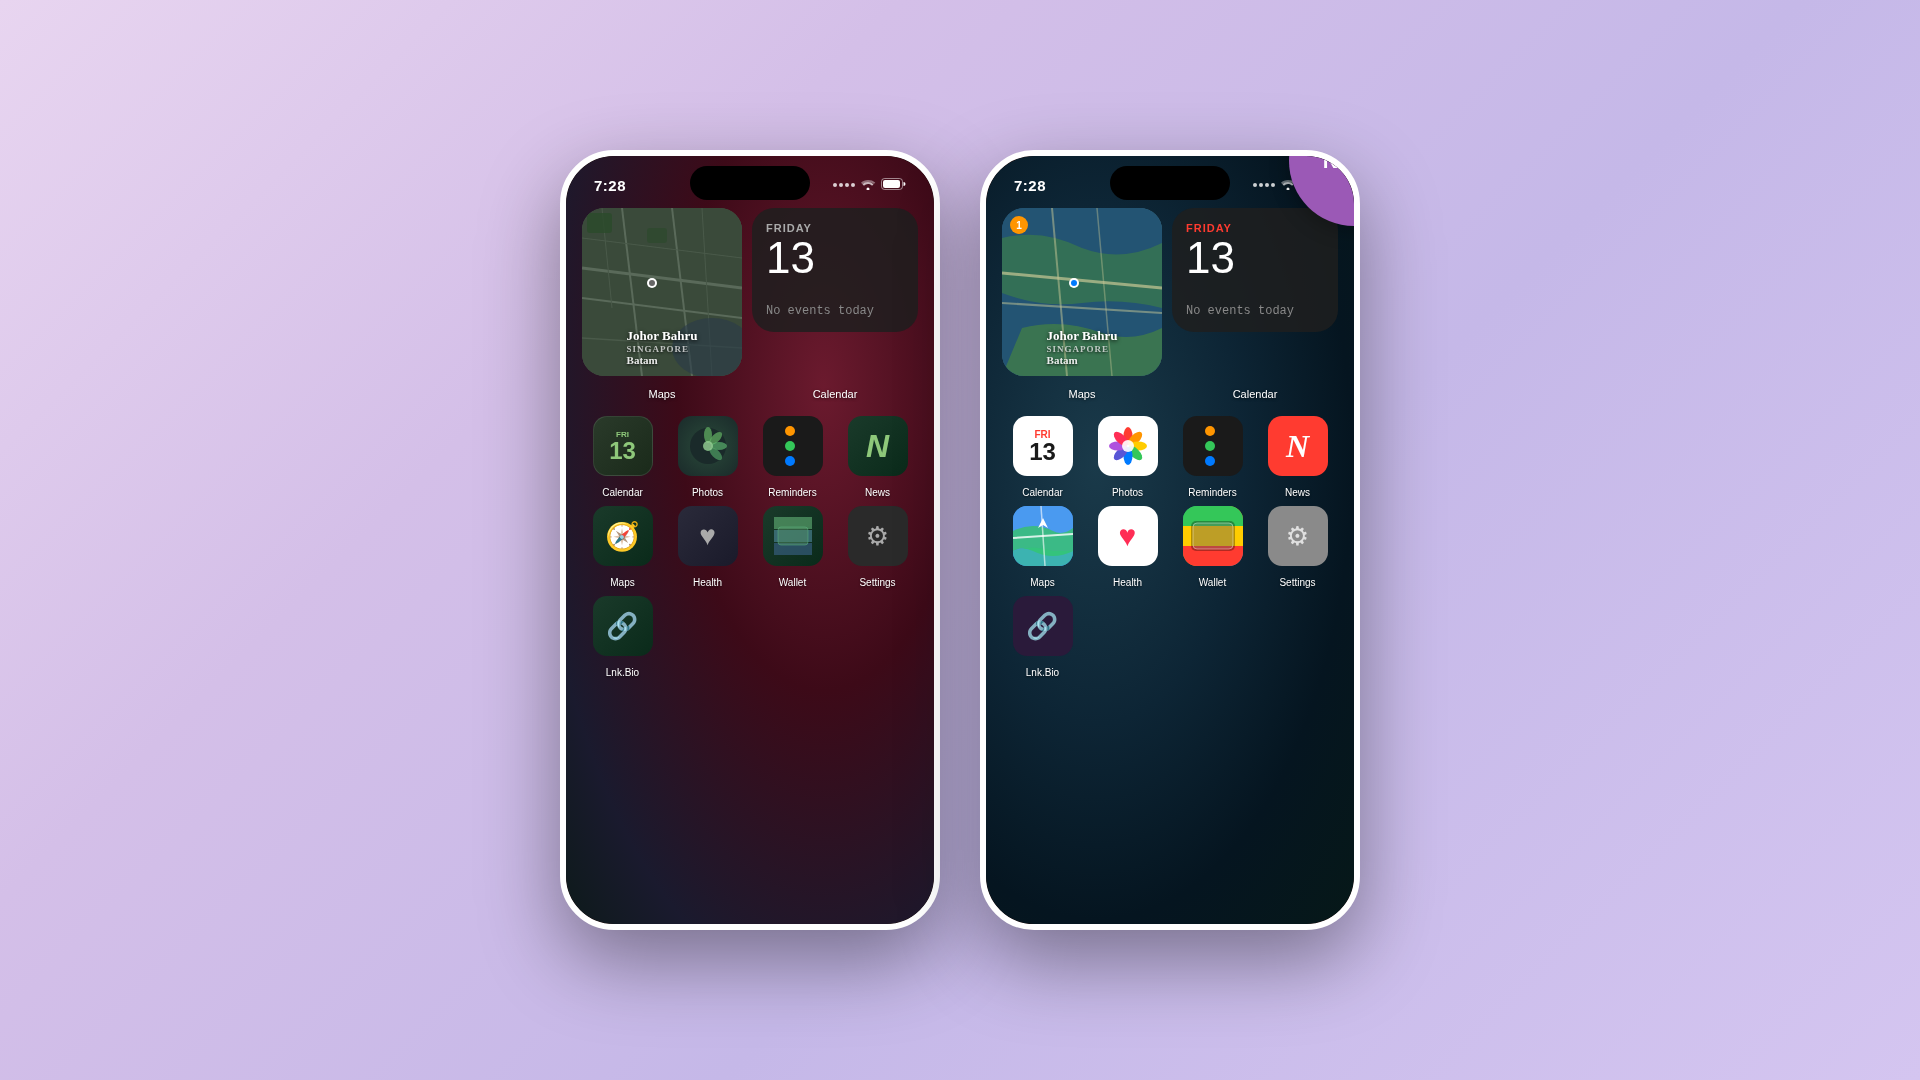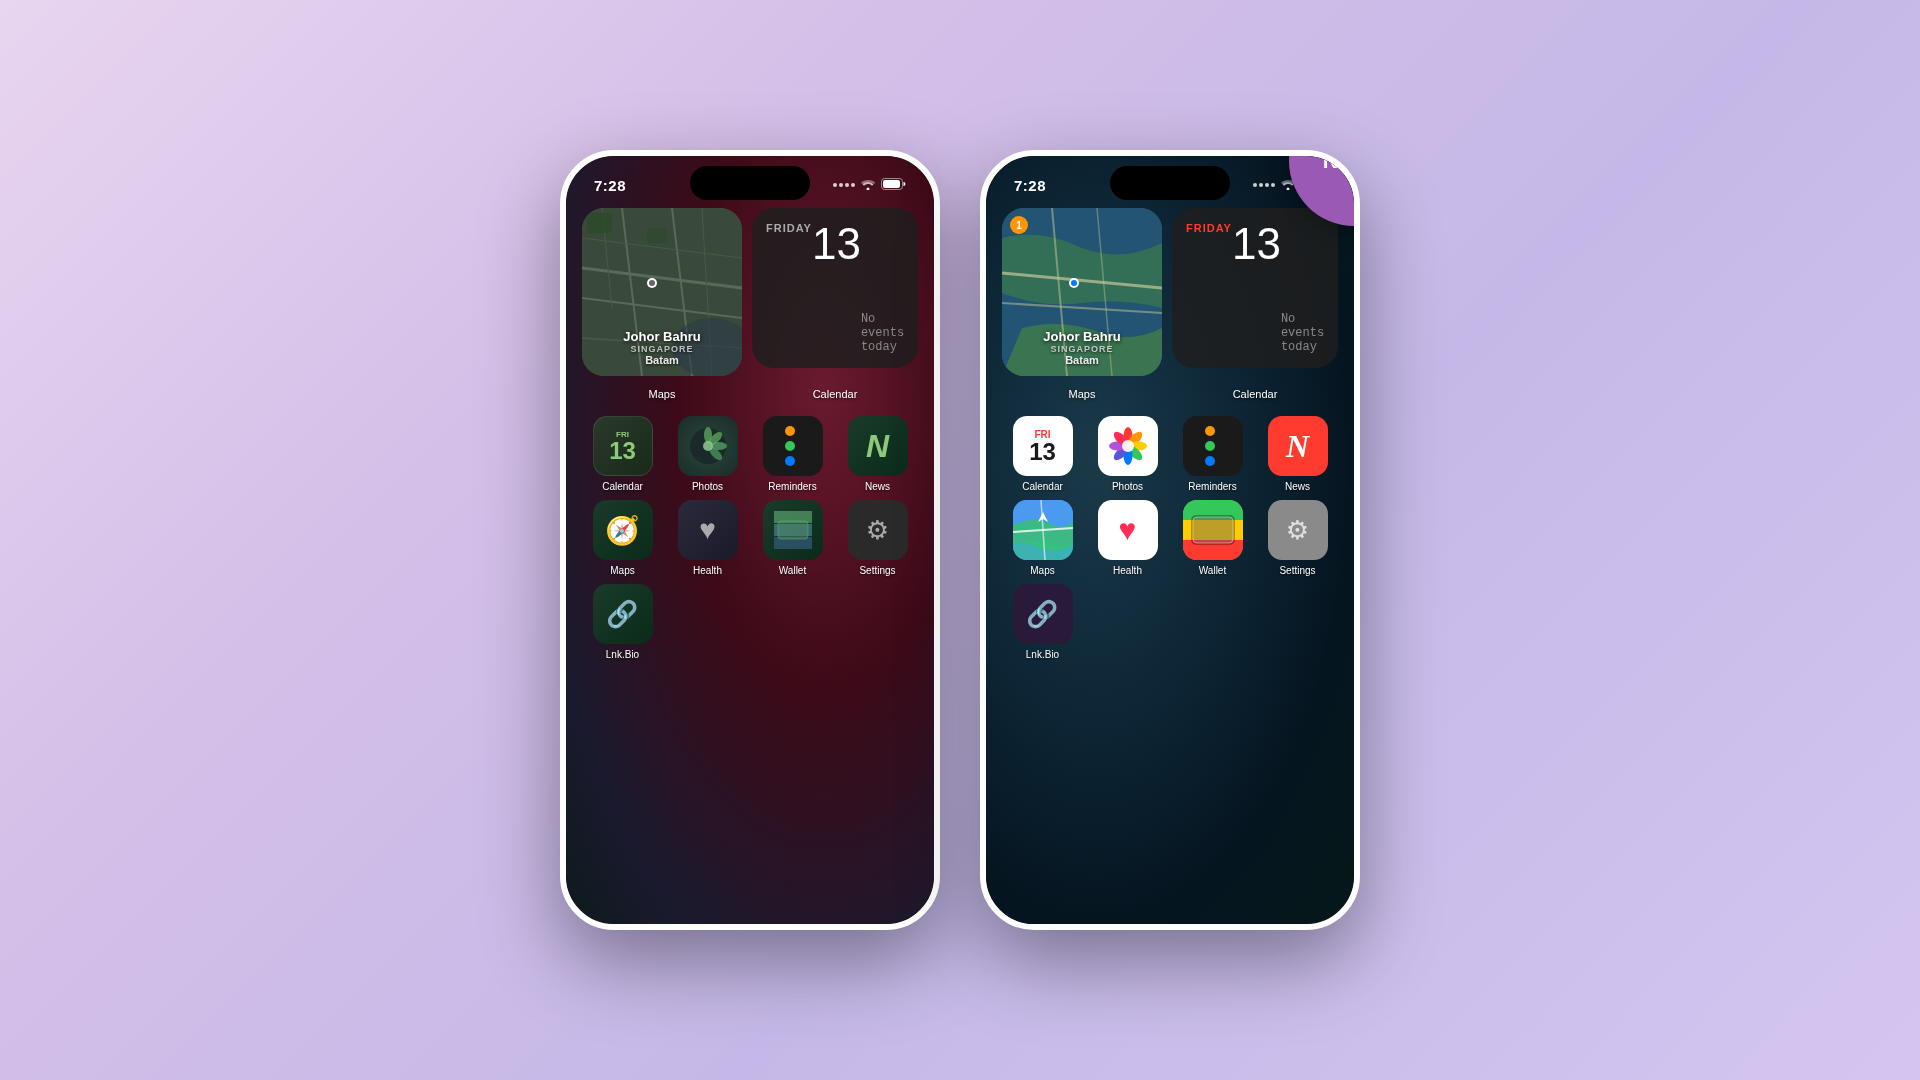--- a/index.html
+++ b/index.html
@@ -153,23 +153,23 @@
     }
 
     .map-location-label {
       position: absolute;
       bottom: 10px;
       left: 50%;
       transform: translateX(-50%);
       color: white;
       font-size: 11px;
       font-weight: 600;
-      text-align: center;
       white-space: nowrap;
       text-shadow: 0 1px 3px rgba(0,0,0,0.8);
+      font-family: Liberation Serif, serif;
     }
 
     
     .notification-badge {
       position: absolute;
       top: 8px;
       left: 8px;
       width: 18px;
       height: 18px;
       background: #ff9500;
@@ -179,26 +179,26 @@
       justify-content: center;
       color: white;
       font-size: 10px;
       font-weight: 700;
       z-index: 5;
     }
 
     
     .calendar-widget {
       flex: 1;
-      height: 160px;
+      height: 124px;
       background: rgba(30, 30, 30, 0.85);
       border-radius: 22px;
       padding: 14px;
       display: flex;
-      flex-direction: row;
+      flex-direction: column;
       justify-content: center;
     }
 
     .cal-day-label {
       font-size: 11px;
       font-weight: 600;
       letter-spacing: 1px;
       text-transform: uppercase;
       margin-bottom: 2px;
     }
@@ -243,21 +243,21 @@
       display: grid;
       grid-template-columns: repeat(4, 1fr);
       gap: 8px 4px;
       padding: 0 0px;
     }
 
     .app-item {
       display: flex;
       flex-direction: column;
       align-items: center;
-      gap: 5px;
+      gap: 11px;
     }
 
     .app-icon {
       width: 60px;
       height: 60px;
       border-radius: 14px;
       display: flex;
       align-items: center;
       justify-content: center;
       font-size: 28px;

